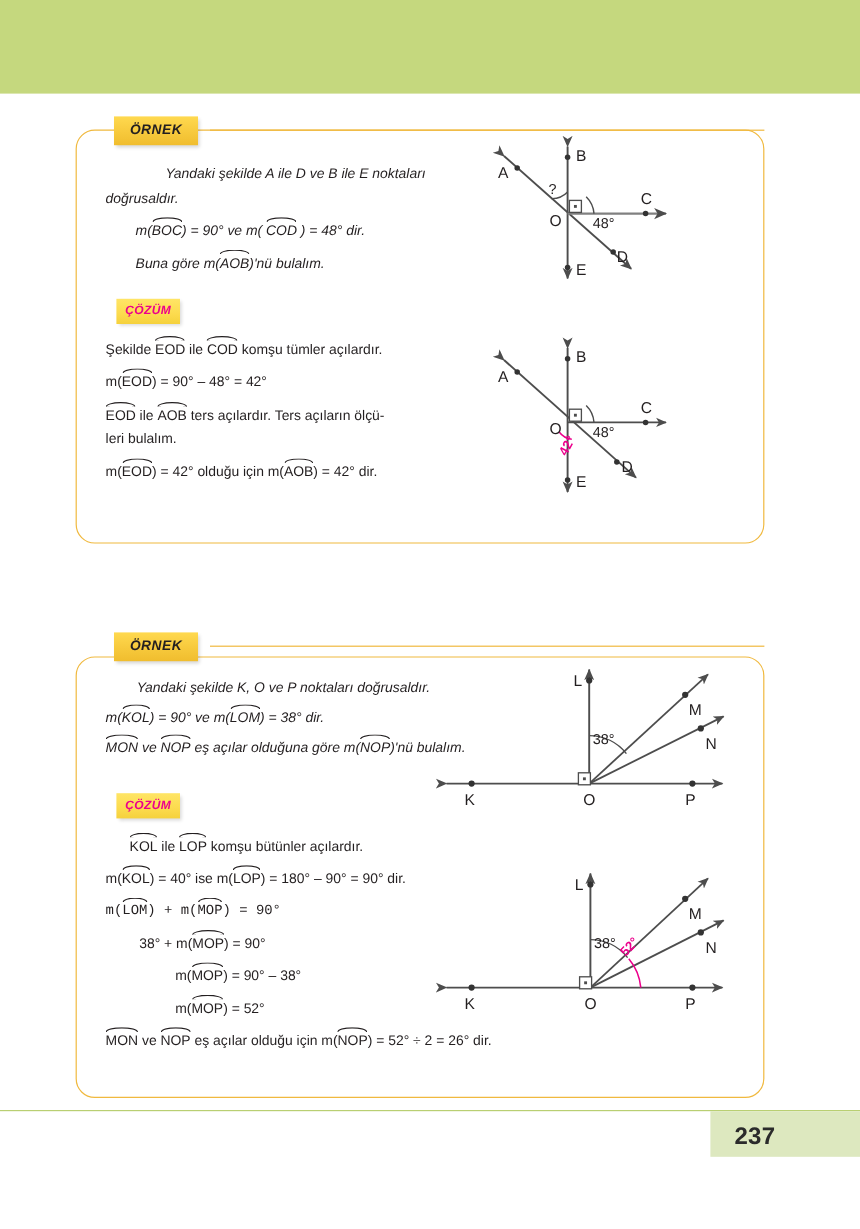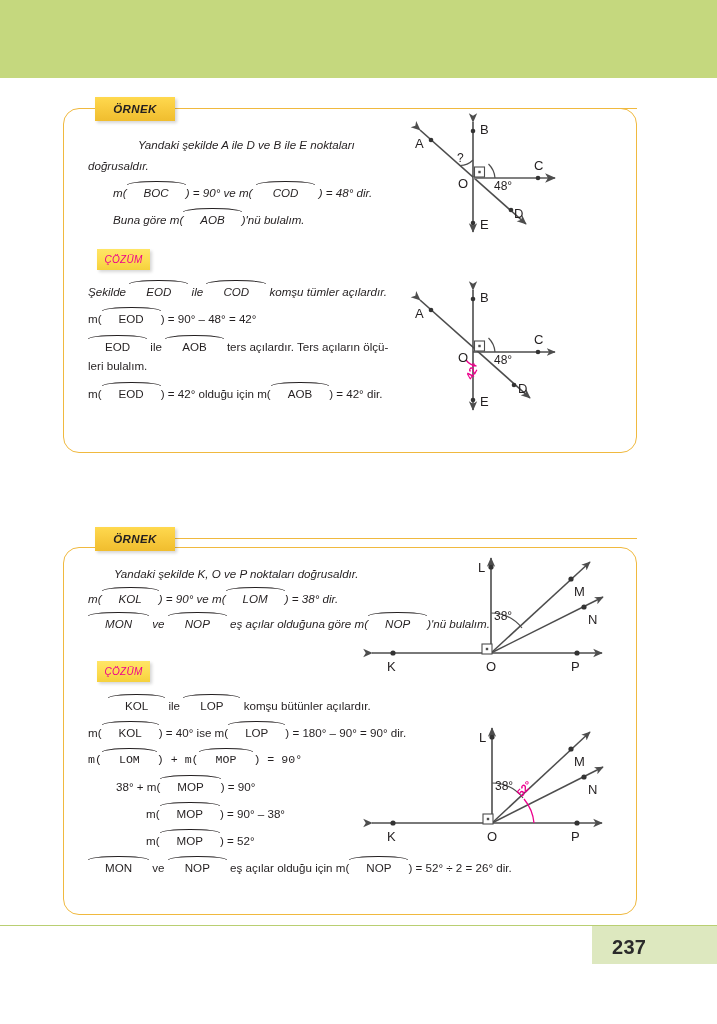--- a/index.html
+++ b/index.html
@@ -53,21 +53,21 @@
     border-radius: 16px;
     background: #fff;
     box-sizing: border-box;
   }
   #card-1 { left: 63px; top: 108px; width: 574px; height: 345px; }
   #card-2 { left: 63px; top: 547px; width: 574px; height: 368px; }
 
   
   .ornek-badge {
     position: absolute;
-    width: 80px; height: 24px;
+    width: 70px; height: 24px;
     background: linear-gradient(180deg, #ffd94f 0%, #f7c93c 55%, #f0bd2e 100%);
     box-shadow: 2px 2px 3px rgba(0,0,0,.17);
     display: flex;
     align-items: center;
     justify-content: center;
   }
   .ornek-badge span {
     font-size: 11.5px;
     font-weight: bold;
     font-style: italic;
@@ -90,21 +90,21 @@
     position: absolute;
     width: 53px; height: 21px;
     background: linear-gradient(180deg, #ffe566 0%, #fcdb4e 60%, #f5d13c 100%);
     box-shadow: 2px 2px 3px rgba(0,0,0,.16);
     display: flex;
     align-items: center;
     justify-content: center;
   }
   .cozum-badge span {
     font-size: 10px;
-    font-weight: normal;
+    font-weight: bold;
     font-style: italic;
     color: #ec008c;
     letter-spacing: .3px;
   }
   #cozum-1 { left: 97px; top: 249px; }
   #cozum-2 { left: 97px; top: 661px; }
 
   
   .txt {
     position: absolute;
@@ -112,21 +112,21 @@
     line-height: 15px;
     color: #231f20;
     white-space: nowrap;
   }
   .italic { font-style: italic; }
 
   
   .ang {
     position: relative;
     display: inline-block;
-    padding: 0 17px;
+    padding: 0 0;
   }
   .ang::before {
     content: "";
     position: absolute;
     left: 0; right: 0;
     top: -0.38em;
     height: 0.40em;
     border: 1.1px solid #231f20;
     border-bottom: none;
     border-radius: 58% 58% 0 0 / 100% 100% 0 0;
@@ -165,21 +165,21 @@
   <span>m(</span><span class="ang">BOC</span><span>) = 90° ve m( </span><span class="ang">COD</span><span> ) = 48° dir.</span>
 </div>
 <div class="txt italic" style="left:113px; top:212px;">
   <span>Buna göre m(</span><span class="ang">AOB</span><span>)'nü bulalım.</span>
 </div>
 
 <div class="cozum-badge" id="cozum-1">
   <span>ÇÖZÜM</span>
 </div>
 
-<div class="txt" style="left:88px; top:284px;font-style:italic;">
+<div class="txt" style="left:88px; top:284px;">
   <span>Şekilde </span><span class="ang">EOD</span><span> ile </span><span class="ang">COD</span><span> komşu tümler açılardır.</span>
 </div>
 <div class="txt" style="left:88px; top:311px;">
   <span>m(</span><span class="ang">EOD</span><span>) = 90° – 48° = 42°</span>
 </div>
 <div class="txt" style="left:88px; top:339px;">
   <span> </span><span class="ang">EOD</span><span> ile </span><span class="ang">AOB</span><span> ters açılardır. Ters açıların ölçü-</span>
 </div>
 <div class="txt" style="left:88px; top:358px;">
   <span>leri bulalım.</span>

